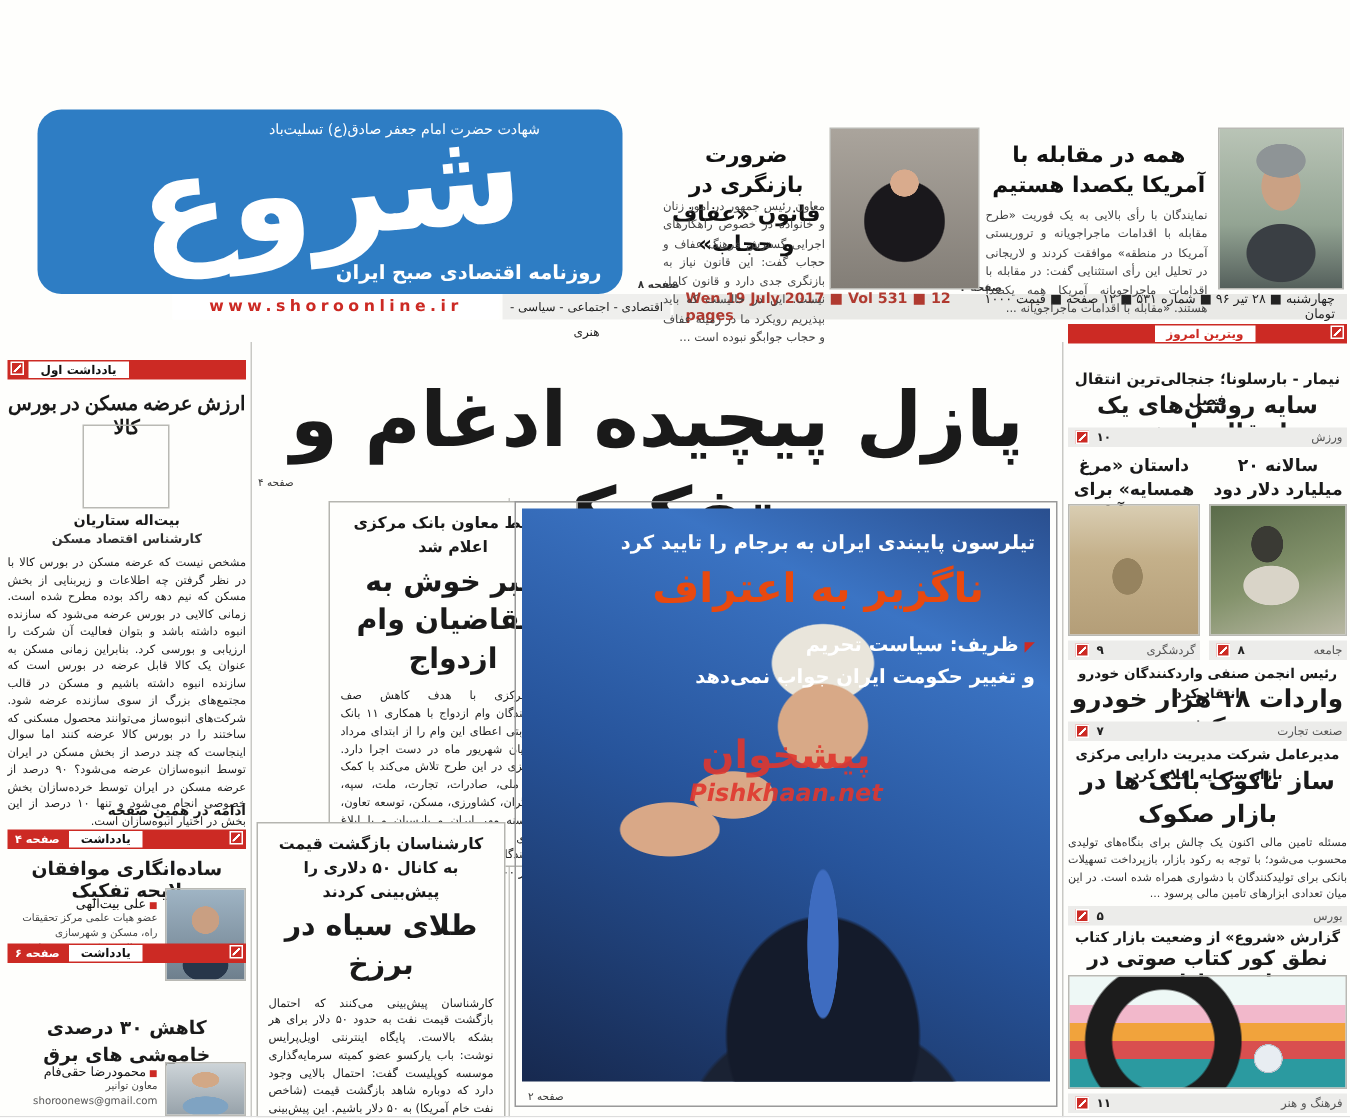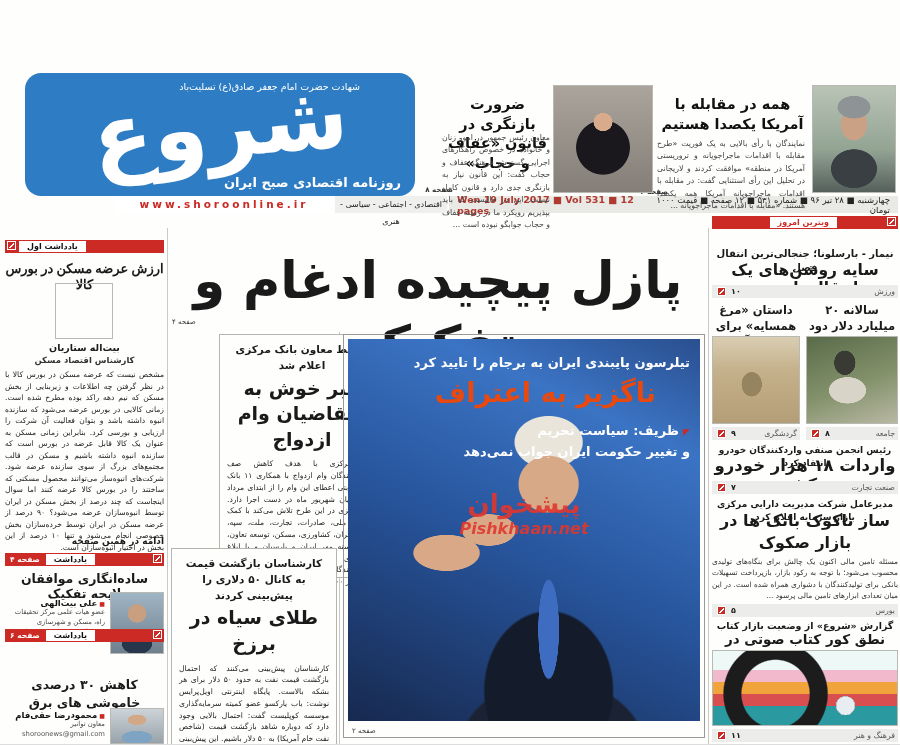--- a/index.html
+++ b/index.html
@@ -66,21 +66,21 @@
   #fn-more  { top:536px; font-size:9px; font-weight:bold; }
   #n2-bar   { top:553px; }
   #n2-title { top:571px; font-size:12.5px; font-weight:bold; }
   #n2-block { top:592px; height:62px; }
   #n3-bar   { top:629px; }
   #n3-title { top:676px; font-size:12.5px; font-weight:bold; line-height:1.4; }
   #n3-block { top:708px; height:36px; }
   .note-block { display:flex; direction:rtl; gap:5px; }
   .note-photo { width:54px; height:100%; flex:none; }
   .note-meta { flex:1; text-align:right; padding-top:6px; }
-  .note-author { font-size:8.5px; font-weight:bold; color:#111; }
+  .note-author { font-size:8.5px; font-weight:normal; color:#111; }
   .note-author::before { content:"■ "; color:#cc2a24; font-size:6px; }
   .note-role { font-size:6.8px; color:#444; line-height:1.45;text-align:right; }
   .note-email { font-size:6.8px; color:#555; direction:ltr; }
 
   
   .midbox { left:171px; width:166px; border:1px solid #b5b5b0; background:#fefefc; padding:7px 7px 4px; }
   #mb1 { top:334px; height:244px;margin-left:48px; }
   #mb2 { top:548px; height:197px; }
   .mid-kicker { font-size:10.5px; font-weight:bold; line-height:1.5; }
   .mid-title  { font-size:19px; font-weight:900; line-height:1.35; margin-top:2px; }

